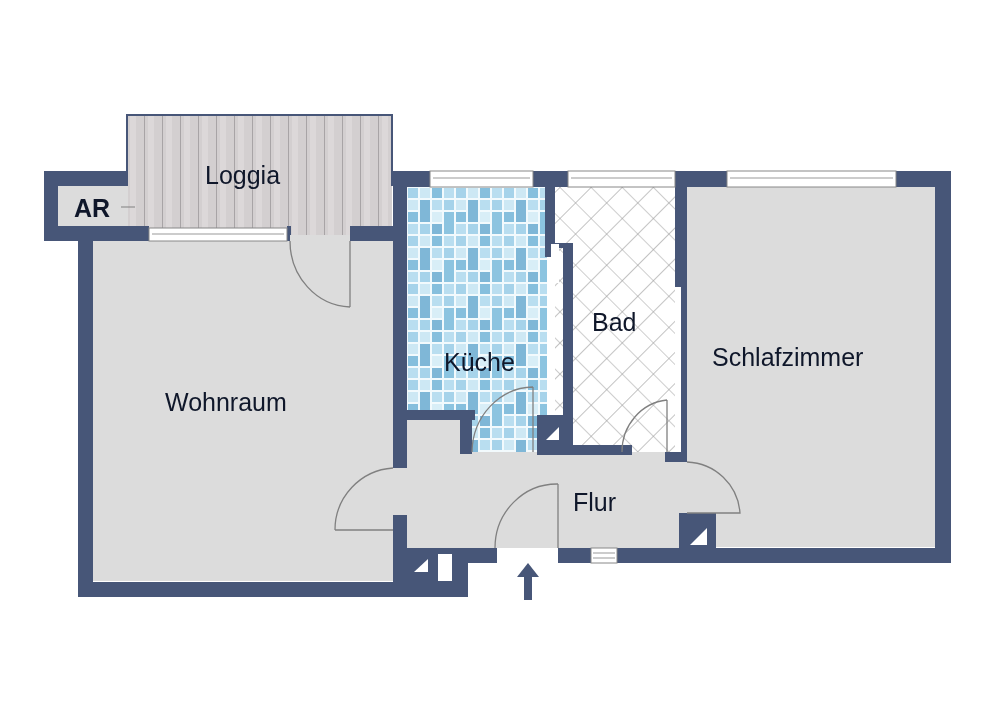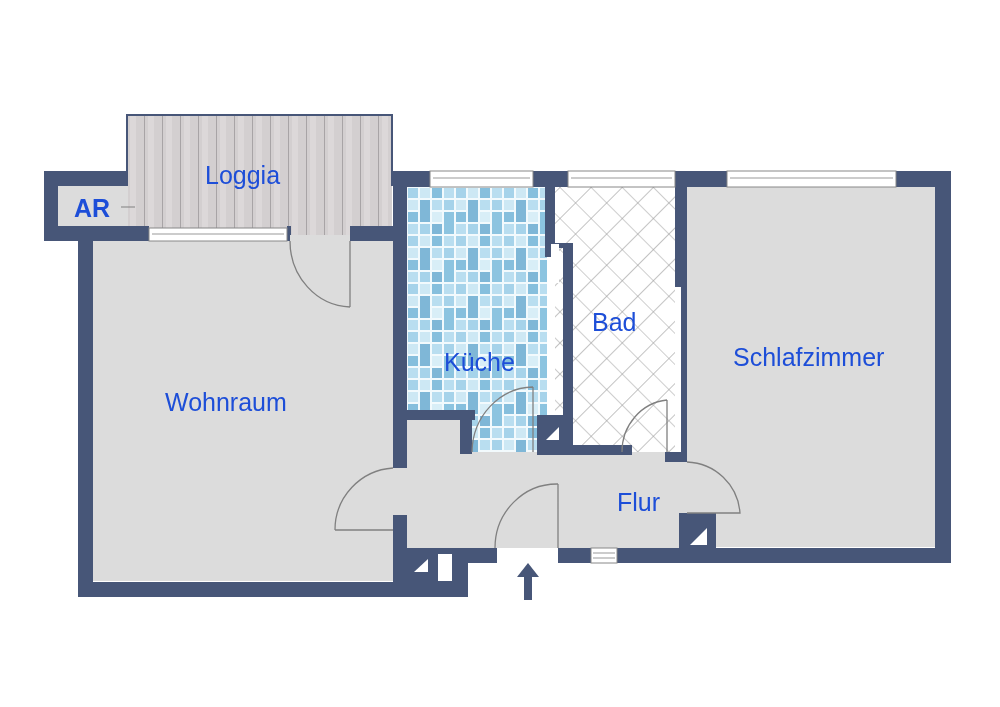--- a/index.html
+++ b/index.html
@@ -1,18 +1,18 @@
 <!DOCTYPE html>
 <html><head>
 <meta charset="utf-8">
 <style>
   html, body { margin: 0; padding: 0; background: #ffffff; }
   body { width: 1000px; height: 707px; overflow: hidden; position: relative; font-family: "Liberation Sans", sans-serif; }
   #plan { position: absolute; left: 0; top: 0; width: 1000px; height: 707px; }
-  .label { position: absolute; font-family: "Liberation Sans", sans-serif; color: #1d4ed8; font-size: 25px; white-space: nowrap; line-height: 1; }
+  .label { position: absolute; font-family: "Liberation Sans", sans-serif; color: #0f172a; font-size: 25px; white-space: nowrap; line-height: 1; }
 </style>
 </head>
 <body>
 
 <svg id="plan" viewBox="0 0 1000 707" xmlns="http://www.w3.org/2000/svg">
   <defs>
     <pattern id="wood" width="18" height="120" patternUnits="userSpaceOnUse" x="127" y="115">
       <rect width="18" height="120" fill="#d3cfd0"></rect>
       <rect x="3" width="6" height="120" fill="#dcd8d9"></rect>
       <line x1="17.5" y1="0" x2="17.5" y2="120" stroke="#a8a4a6" stroke-width="1"></line>
@@ -142,15 +142,15 @@
   <g fill="#475678">
     <polygon points="528,563 517,577 539,577"></polygon>
     <rect x="524" y="576" width="8" height="24"></rect>
   </g>
 </svg>
 
 <div class="label" style="left:205px; top:163px;">Loggia</div>
 <div class="label" style="left:74px; top:196px;font-weight:bold;">AR</div>
 <div class="label" style="left:444px; top:310px;margin-top:40px;">Küche</div>
 <div class="label" style="left:592px; top:310px;">Bad</div>
-<div class="label" style="left:712px; top:345px;margin-left:21px;">Schlafzimmer</div>
+<div class="label" style="left:712px; top:345px;">Schlafzimmer</div>
 <div class="label" style="left:165px; top:390px;">Wohnraum</div>
-<div class="label" style="left:573px; top:490px;margin-left:44px;">Flur</div>
+<div class="label" style="left:573px; top:490px;">Flur</div>
 
 </body></html>

